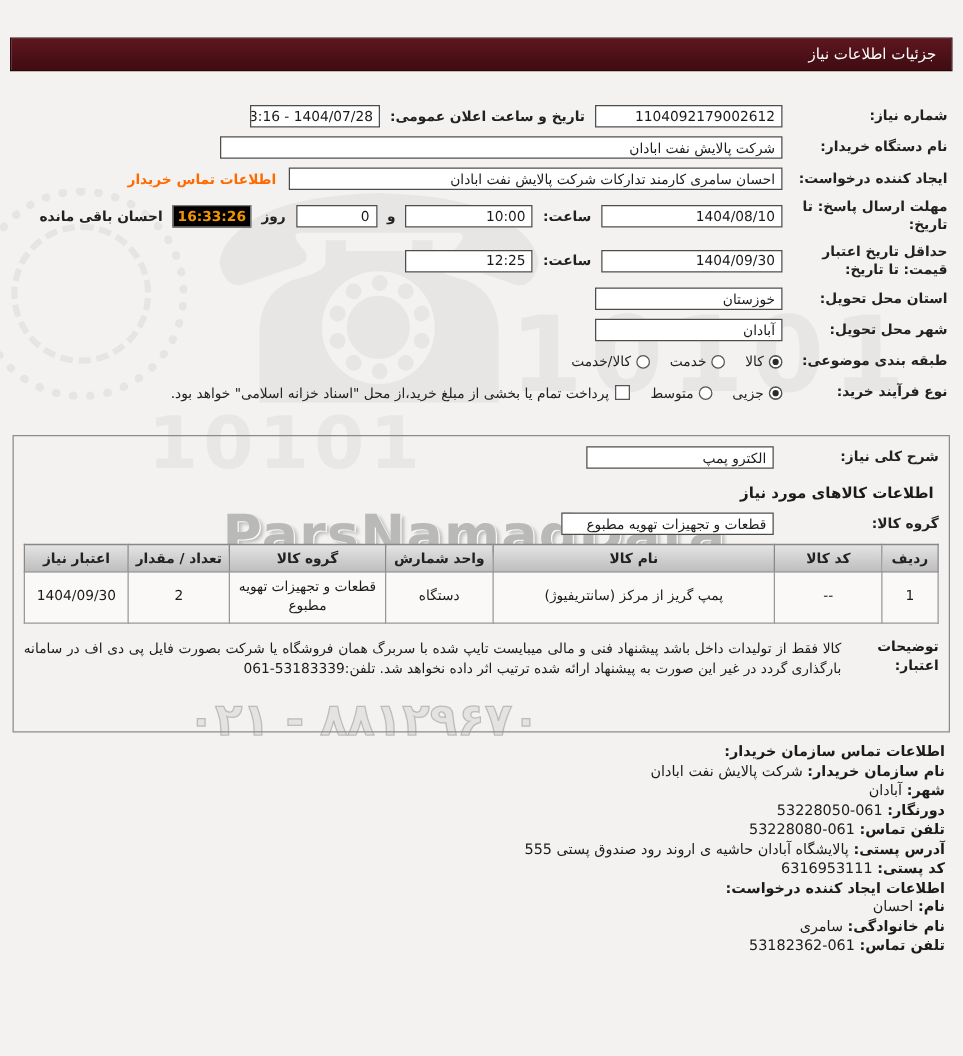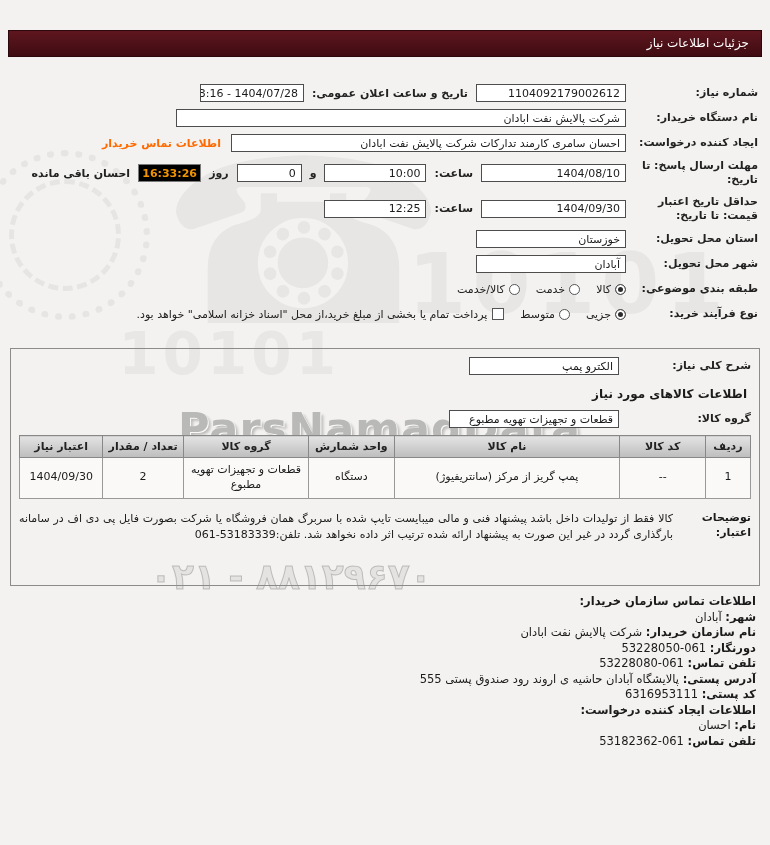--- a/index.html
+++ b/index.html
@@ -261,22 +261,23 @@
   </table>
 
   <div class="notes-row">
     <div class="notes-lbl">توضیحات اعتبار:</div>
     <div class="notes-text">کالا فقط از تولیدات داخل باشد پیشنهاد فنی و مالی میبایست تایپ شده با سربرگ همان فروشگاه یا شرکت بصورت فایل پی دی اف در سامانه بارگذاری گردد در غیر این صورت به پیشنهاد ارائه شده ترتیب اثر داده نخواهد شد. تلفن:53183339-061</div>
   </div>
 </div>
 
 <div class="contact">
   <div class="cline"><b>اطلاعات تماس سازمان خریدار:</b></div>
+  <div class="cline"><b>نام سازمان خریدار:</b> <span class="val">شرکت پالایش نفت ابادان</span></div>
   <div class="cline"><b>شهر:</b> <span class="val">آبادان</span></div>
-  <div class="cline"><b>نام سازمان خریدار:</b> <span class="val">شرکت پالایش نفت ابادان</span></div>
   <div class="cline"><b>دورنگار:</b> <span class="val num">53228050-061</span></div>
   <div class="cline"><b>تلفن تماس:</b> <span class="val num">53228080-061</span></div>
   <div class="cline"><b>آدرس پستی:</b> <span class="val">پالایشگاه آبادان حاشیه ی اروند رود صندوق پستی 555</span></div>
   <div class="cline"><b>کد پستی:</b> <span class="val num">6316953111</span></div>
   <div class="cline"><b>اطلاعات ایجاد کننده درخواست:</b></div>
   <div class="cline"><b>نام:</b> <span class="val">احسان</span></div>
+  <div class="cline"><b>نام خانوادگی:</b> <span class="val">سامری</span></div>
   <div class="cline"><b>تلفن تماس:</b> <span class="val num">53182362-061</span></div>
 </div>
 
 </body></html>

